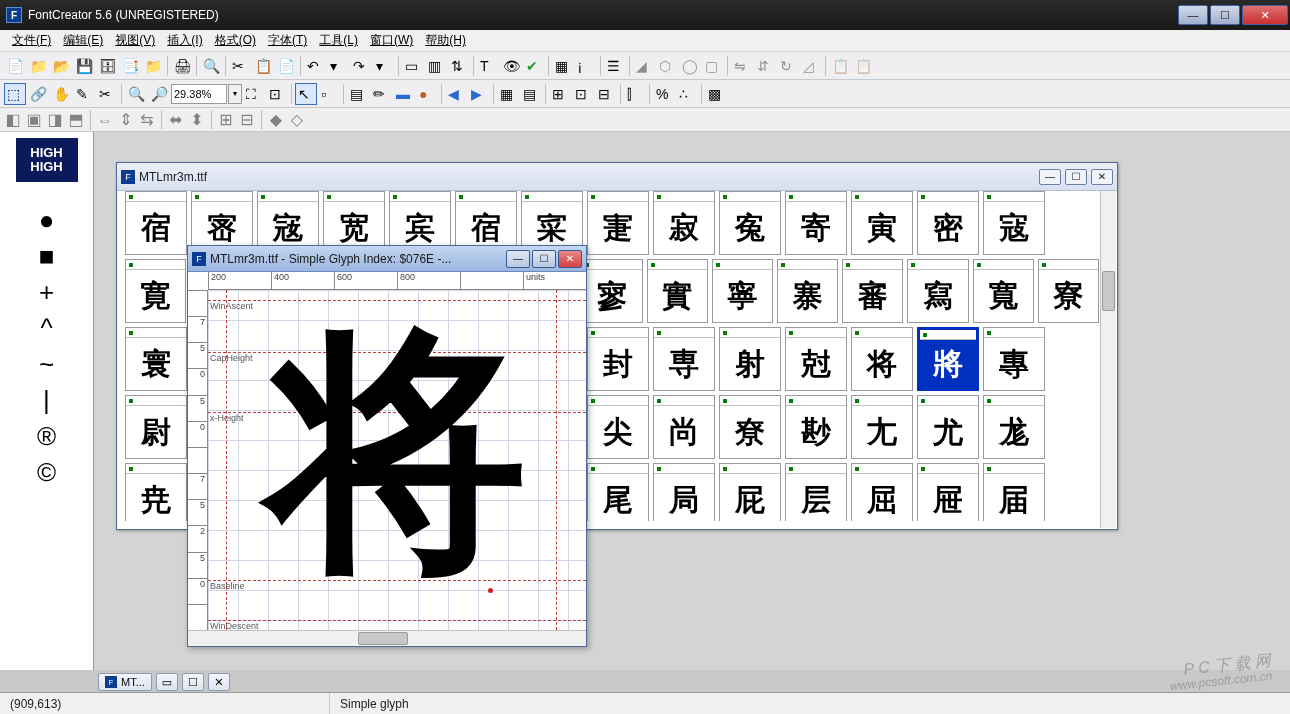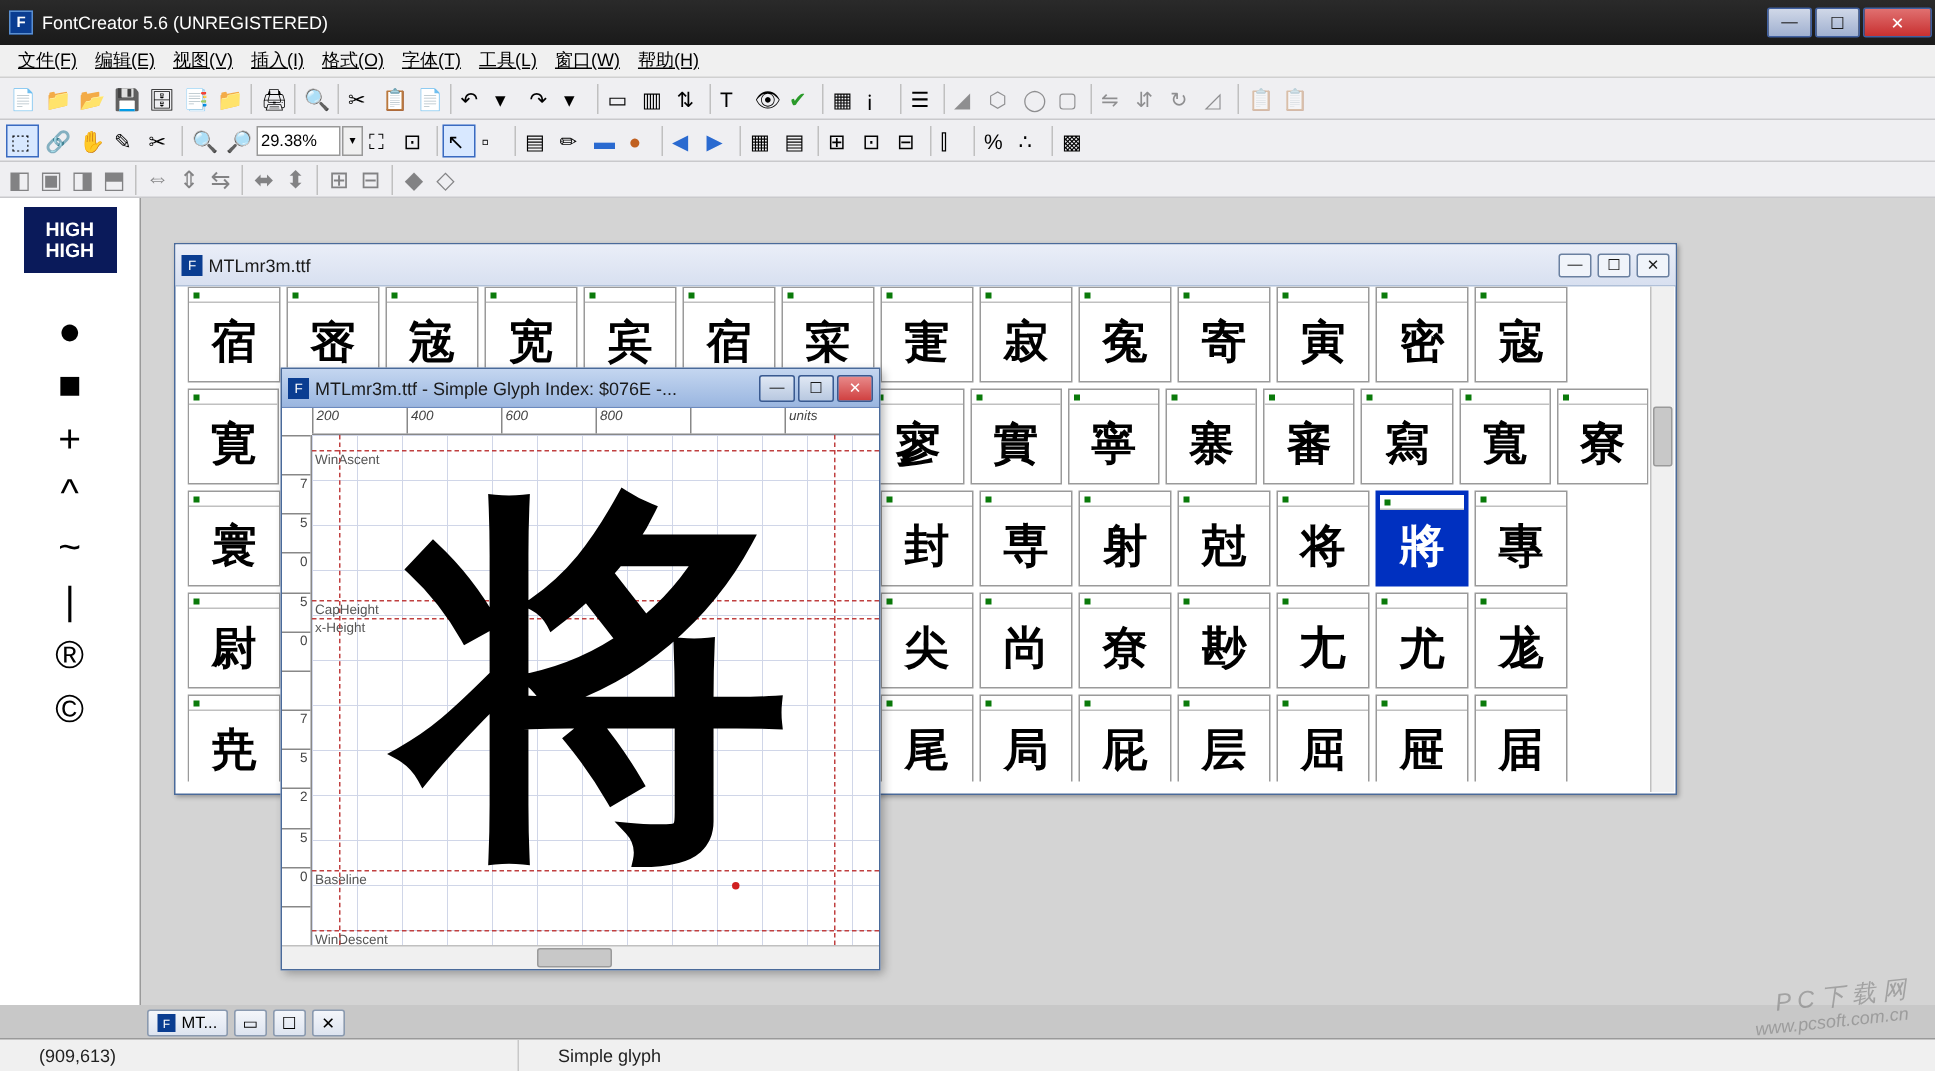--- a/index.html
+++ b/index.html
@@ -57,40 +57,40 @@
 .gcell.sel { border:3px solid #0030c0; }
 .gcell.sel .ch { background:#0030c0; color:#fff; }
 
 
 .ewin { position:absolute; left:93px; top:113px; width:400px; height:402px; background:#fff; border:1px solid #4a6a9a; box-shadow:2px 2px 6px rgba(0,0,0,0.3); }
 .ewin .wt { height:26px; background:linear-gradient(#c4d6f0,#9ab6e0); border-bottom:1px solid #6a8ac0; display:flex; align-items:center; padding:0 4px; font-size:12px; color:#1a1a1a; }
 .ewin .wt .wbs { margin-left:auto; display:flex; gap:2px; }
 .ewin .wt .wb { width:24px; height:18px; border:1px solid #3a5a90; background:linear-gradient(#e0e8f4,#b8c8e0); border-radius:2px; display:flex; align-items:center; justify-content:center; font-size:10px; }
 .ewin .wt .wb.cl { background:linear-gradient(#e88a8a,#d04040); color:#fff; }
 .ewin .canvas { position:absolute; top:26px; left:0; right:0; bottom:16px; background:#fff; }
-.ewin .ruler-h { position:absolute; left:20px; right:0; top:0; height:18px; border-bottom:1px solid #888; font-size:9px; color:#444; display:flex;font-style:italic; }
+.ewin .ruler-h { position:absolute; left:20px; right:0; top:0; height:18px; border-bottom:1px solid #888; font-size:9px; color:#444; display:flex; }
 .ewin .ruler-h span { flex:1; border-left:1px solid #888; padding-left:2px; }
 .ewin .ruler-v { position:absolute; left:0; top:18px; width:20px; bottom:0; border-right:1px solid #888; font-size:9px; color:#444; display:flex; flex-direction:column; }
 .ewin .ruler-v span { flex:1; border-top:1px solid #888; text-align:right; padding-right:2px; }
 .ewin .plot { position:absolute; left:20px; top:18px; right:0; bottom:0; overflow:hidden;
   background-image:linear-gradient(#d0d6e8 1px,transparent 1px),linear-gradient(90deg,#d0d6e8 1px,transparent 1px);
   background-size:30px 30px; }
 .ewin .guide { position:absolute; left:0; right:0; border-top:1px dashed #c04040; font-size:9px; color:#555; padding-left:2px; }
 .ewin .vguide { position:absolute; top:0; bottom:0; border-left:1px dashed #c04040; }
 .ewin .glyph-draw { position:absolute; left:40px; top:10px; width:300px; height:310px; display:flex; align-items:center; justify-content:center; font-size:260px; font-weight:900; font-family:"Microsoft YaHei","SimHei",sans-serif; color:#000; }
 .ewin .hscroll { position:absolute; left:0; right:0; bottom:0; height:16px; background:#f0f0f0; border-top:1px solid #c0c0c0; }
 .ewin .hscroll .th { position:absolute; top:1px; bottom:1px; left:170px; width:50px; background:#c8c8c8; border:1px solid #9a9a9a; border-radius:2px; }
 
 
 .taskbar { position:absolute; left:94px; bottom:22px; height:20px; display:flex; align-items:center; gap:4px; padding:0 4px; }
 .taskbar .tab { height:18px; border:1px solid #8a9ab0; background:linear-gradient(#f4f6fa,#dde4f0); padding:0 6px; font-size:11px; display:flex; align-items:center; gap:4px; border-radius:2px; }
 
 
 .status { position:absolute; left:0; right:0; bottom:0; height:22px; background:#f0f0f0; border-top:1px solid #9a9a9a; display:flex; align-items:center; font-size:12px; color:#222; }
-.status .cell { padding:0 10px; border-right:1px solid #c8c8c8; height:100%; display:flex; align-items:center;margin-left:16px; }
+.status .cell { padding:0 10px; border-right:1px solid #c8c8c8; height:100%; display:flex; align-items:center; }
 
 
 .wm { position:absolute; right:18px; bottom:26px; font-size:16px; color:rgba(120,120,120,0.55); font-style:italic; transform:rotate(-6deg); line-height:1.1; text-align:right; pointer-events:none; font-family:Arial; }
 
 </style>
 </head>
 <body>
 
 <div class="titlebar">
   <div class="icon">F</div>
@@ -705,21 +705,21 @@
             <span>7</span>
             <span>5</span>
             <span>2</span>
             <span>5</span>
             <span>0</span>
             <span></span>
           </div>
         <div class="plot">
           <div id="guides">
               <div class="guide" style="top: 10px;">WinAscent</div>
-              <div class="guide" style="top: 62px; margin-top: 48px;">CapHeight</div>
+              <div class="guide" style="top: 62px;">CapHeight</div>
               <div class="guide" style="top: 122px;">x-Height</div>
               <div class="guide" style="top: 290px;">Baseline</div>
               <div class="guide" style="top: 330px;">WinDescent</div>
               <div class="vguide" style="left: 18px;"></div>
               <div class="vguide" style="left: 348px;"></div>
             </div>
           <div class="glyph-draw">将</div>
           <div style="position:absolute;left:280px;top:298px;width:5px;height:5px;border-radius:50%;background:#d02020"></div>
         </div>
       </div>

